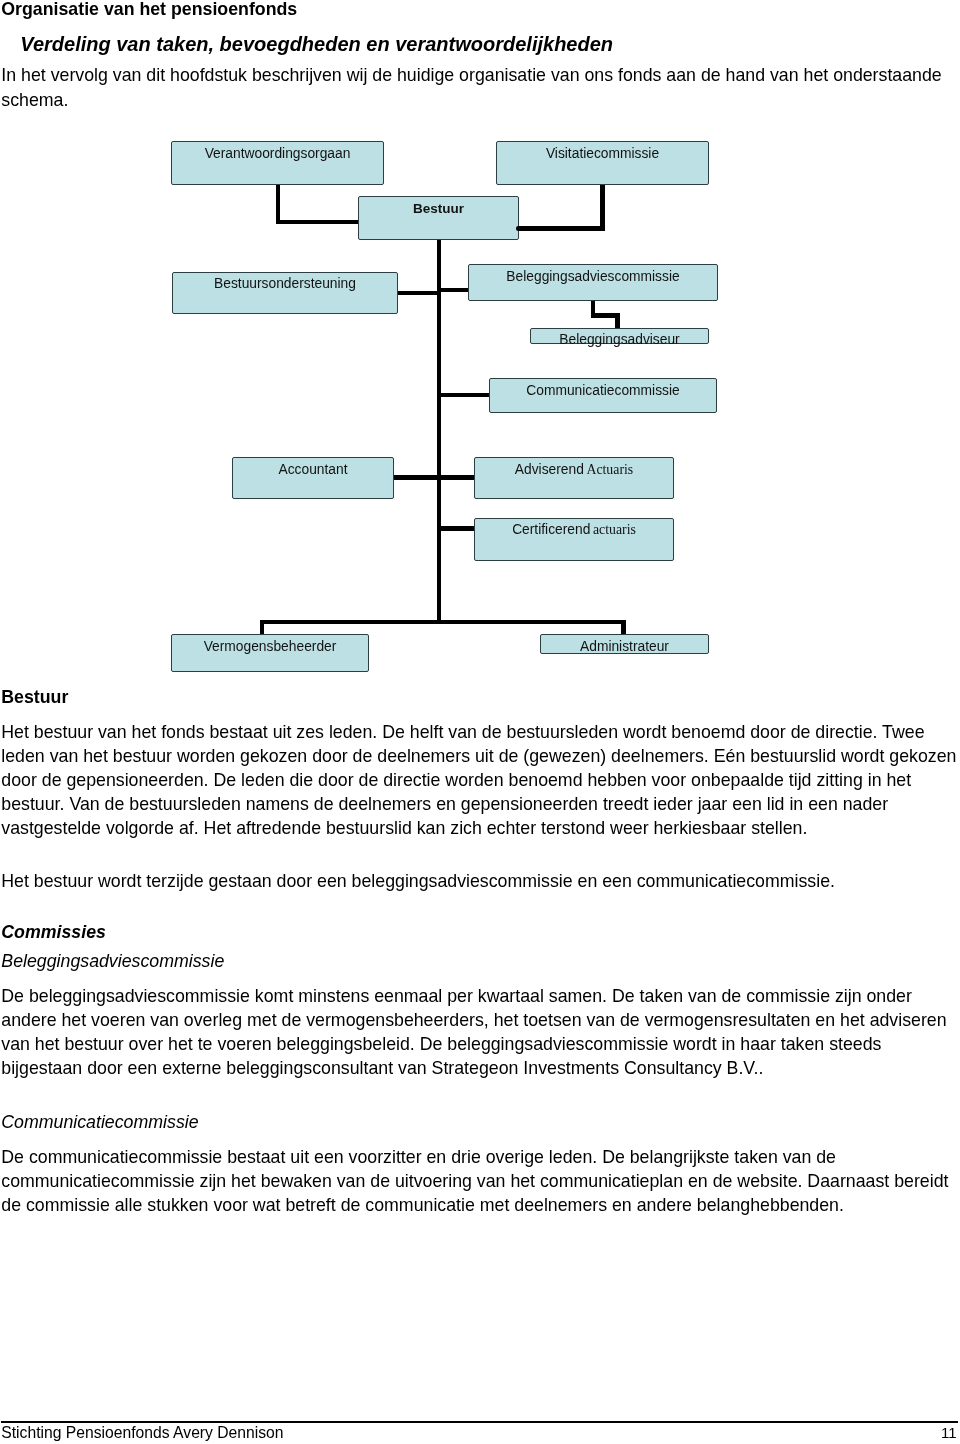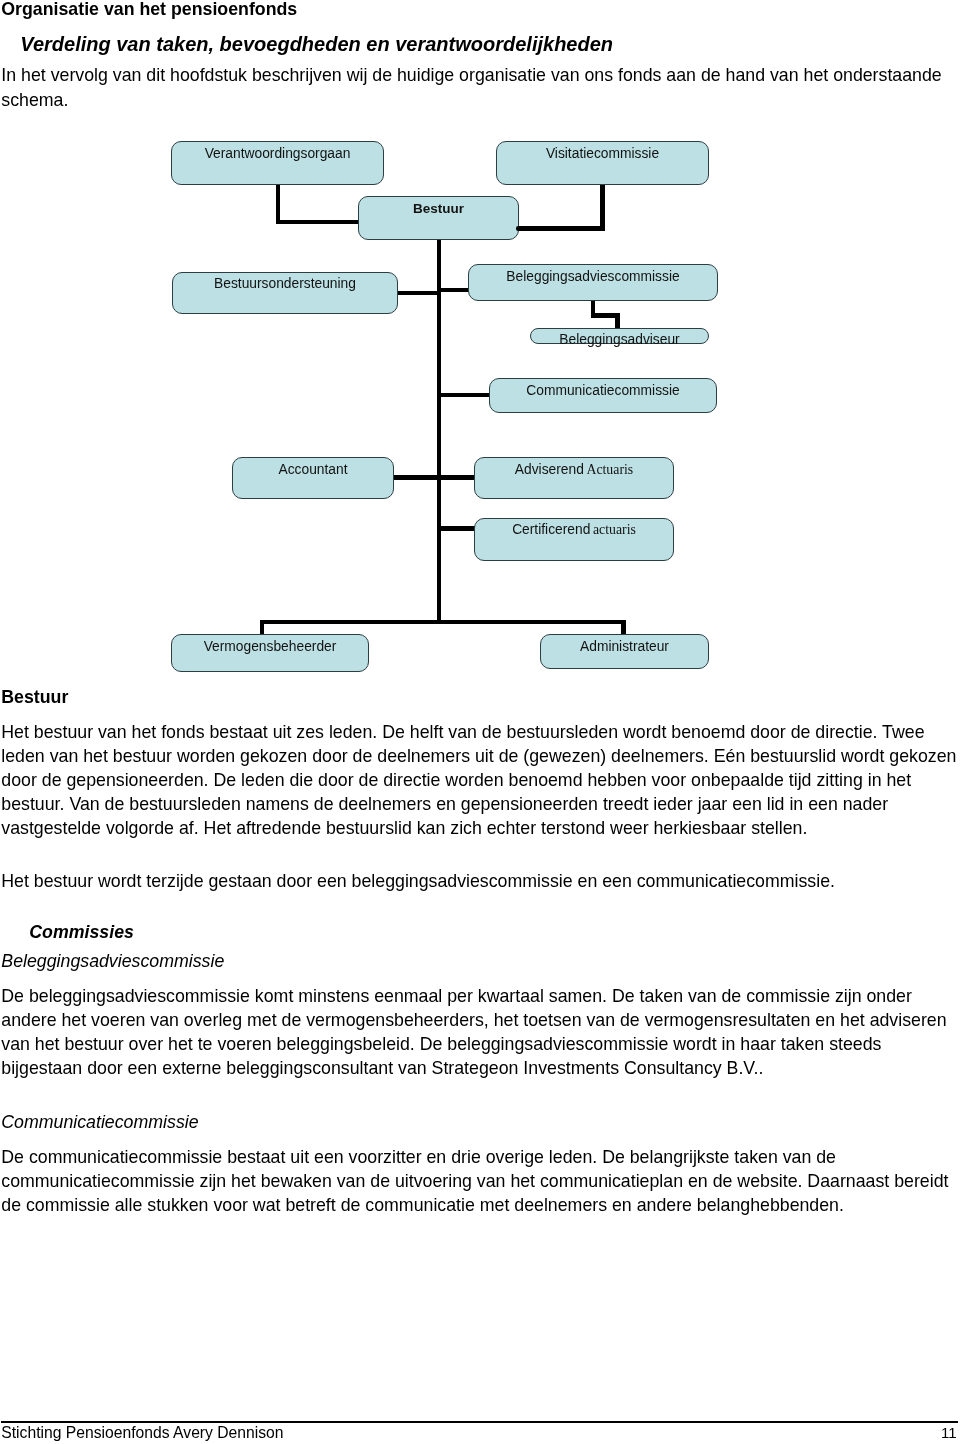--- a/index.html
+++ b/index.html
@@ -13,34 +13,34 @@
   .page { position:relative; width:960px; height:1444px; background:#fff; overflow:hidden; transform:translateZ(0); }
 
   .h1 { position:absolute; left:1.3px; top:-1px; font-size:17.75px; font-weight:bold; line-height:21px; white-space:nowrap;text-align:center; }
   .h2 { position:absolute; left:1.3px; top:34px; font-size:20px; font-weight:bold; font-style:italic; line-height:21px; white-space:nowrap;margin-left:19px; }
   .intro { position:absolute; left:1.3px; top:63px; width:962px; font-size:17.75px; line-height:25px; }
 
   
   .diagram { position:absolute; left:0; top:0; width:960px; height:700px; transform:translateZ(0); }
   .node {
     position:absolute; box-sizing:border-box;
-    background:#bce0e3; border:1.6px solid #2d3e43; border-radius:10px;
+    background:#bce0e3; border:1.6px solid #2d3e43; border-radius:2px;
         display:flex; align-items:flex-start; justify-content:center;
     padding-top:4.5px; line-height:14px;
     font-size:13.8px; color:#131313; letter-spacing:0px;
     z-index:3; transform:translateZ(0);
   }
   .node.bold { font-weight:bold; font-size:13.5px; }
   .node > span { display:inline-block; transform:translateZ(0); }
   .serif { font-family:"Liberation Serif", serif; }
   .ln { position:absolute; background:#000; z-index:1; }
 
   
   .sec-h  { position:absolute; left:1.3px; font-size:17.75px; font-weight:bold; white-space:nowrap; }
-  .sec-hi { position:absolute; left:1.3px; font-size:17.75px; font-weight:bold; font-style:italic; white-space:nowrap;padding-left:28px; }
+  .sec-hi { position:absolute; left:1.3px; font-size:17.75px; font-weight:bold; font-style:italic; white-space:nowrap; }
   .sec-si { position:absolute; left:1.3px; font-size:17.75px; font-style:italic; white-space:nowrap; }
   .para   { position:absolute; left:1.3px; width:962px; font-size:17.75px; line-height:24px; text-align:left; }
   .para.last-raw { text-align:left; }
 
   .footer-rule  { position:absolute; left:1px; top:1421.4px; width:957px; height:1.7px; background:#000; }
   .footer-left  { position:absolute; left:1.3px; top:1424px; font-size:15.7px; line-height:18px; white-space:nowrap; }
   .footer-right { position:absolute; left:941px; top:1424px; font-size:15px; line-height:18px; }
 </style>
 </head>
 <body>
@@ -106,21 +106,21 @@
         <span>Adviserend</span>
         <span class="serif" style="margin-left:2.6px">Actuaris</span>
       </div>
     <div class="node" style="left:171px;top:634px;width:198px;height:38px;">
         <span>Vermogensbeheerder</span>
       </div>
     <div class="node" style="left:474px;top:517.5px;width:200px;height:43px;">
         <span>Certificerend</span>
         <span class="serif" style="margin-left:2.6px">actuaris</span>
       </div>
-    <div class="node" style="left:540px;top:634px;width:169px;height:35px;">
+    <div class="node" style="left:540px;top:634px;width:169px;height:20px;">
         <span>Administrateur</span>
       </div>
   </div>
 
   <div class="sec-h" style="top:687px;">Bestuur</div>
   <div class="para" style="top:720px;">Het bestuur van het fonds bestaat uit zes leden. De helft van de bestuursleden wordt benoemd door de directie. Twee leden van het bestuur worden gekozen door de deelnemers uit de (gewezen) deelnemers. Eén bestuurslid wordt gekozen door de gepensioneerden. De leden die door de directie worden benoemd hebben voor onbepaalde tijd zitting in het bestuur. Van de bestuursleden namens de deelnemers en gepensioneerden treedt ieder jaar een lid in een nader vastgestelde volgorde af. Het aftredende bestuurslid kan zich echter terstond weer herkiesbaar stellen.</div>
   <div class="para last-raw" style="top:869px;">Het bestuur wordt terzijde gestaan door een beleggingsadviescommissie en een communicatiecommissie.</div>
 
   <div class="sec-hi" style="top:922px;">Commissies</div>
   <div class="sec-si" style="top:951px;">Beleggingsadviescommissie</div>

